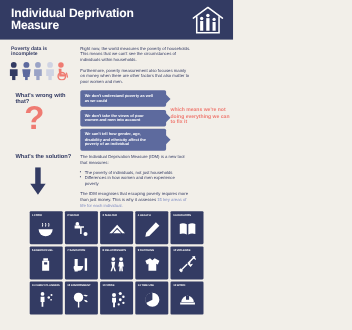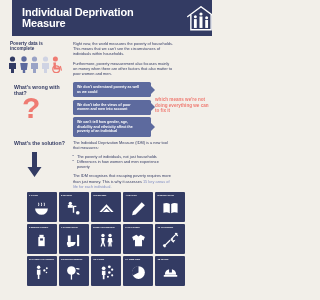--- a/index.html
+++ b/index.html
@@ -6,21 +6,21 @@
   html, body {
     width: 212px; height: 300px;
     background: #f2efe9;
     font-family: "Liberation Sans", sans-serif;
     overflow: hidden;
   }
   .page { position: relative; width: 212px; height: 300px; background: #f2efe9; }
 
   
   .header {
-    position: absolute; left: 12px; top: 0; width: 212px; height: 36px;
+    position: absolute; left: 0; top: 0; width: 212px; height: 36px;
     background: #333b63;
     display: flex; align-items: center; justify-content: space-between;
     padding: 0 8px 0 10px;
   }
   .header-title {
     color: #ffffff; font-size: 11px; font-weight: bold; line-height: 11.5px;
     letter-spacing: -0.15px; max-width: 130px;
   }
   .logo-box { width: 30px; height: 26px; flex: 0 0 auto; }
 

